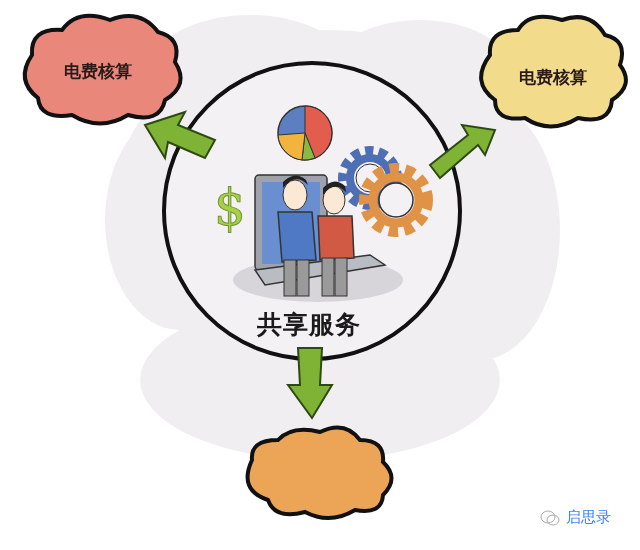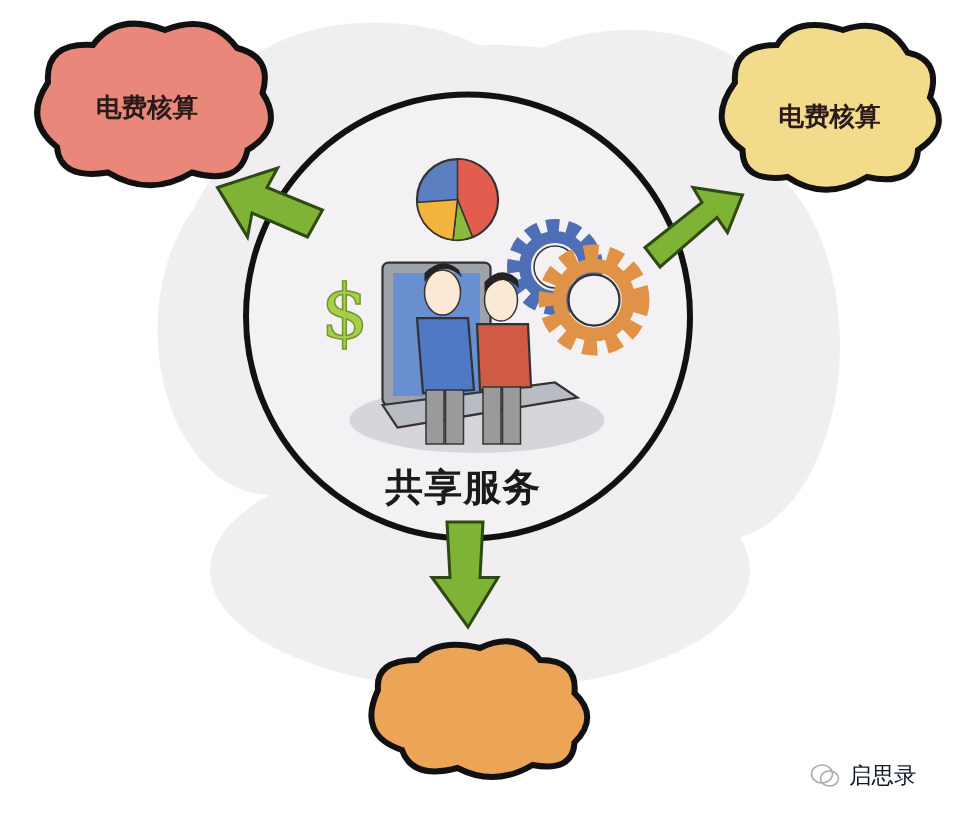--- a/index.html
+++ b/index.html
@@ -10,22 +10,22 @@
   }
   .stage { position: absolute; left: 0; top: 0; width: 640px; height: 550px; }
   .backdrop { position: absolute; left: 0; top: 0; }
   .label {
     position: absolute; font-weight: bold; color: #2a1a1a;
     white-space: nowrap; text-align: center;
   }
   .center-label { font-size: 25px; color: #1a1a1a; letter-spacing: 1px; }
   .cloud-label { font-size: 17px; }
   .watermark {
-    position: absolute; left: 540px; top: 508px; display: flex; 
-    gap: 6px; color: #0f172a; font-size: 15px;
+    position: absolute; left: 540px; top: 508px; display: flex; align-items: center;
+    gap: 6px; color: #3b82f6; font-size: 15px;
   }
 </style>
 </head>
 <body>
 
 <div class="stage">
   <svg class="backdrop" width="640" height="550" viewBox="0 0 640 550">
 
     <g fill="#f1eef2">
       <ellipse cx="330" cy="200" rx="215" ry="170"></ellipse>

